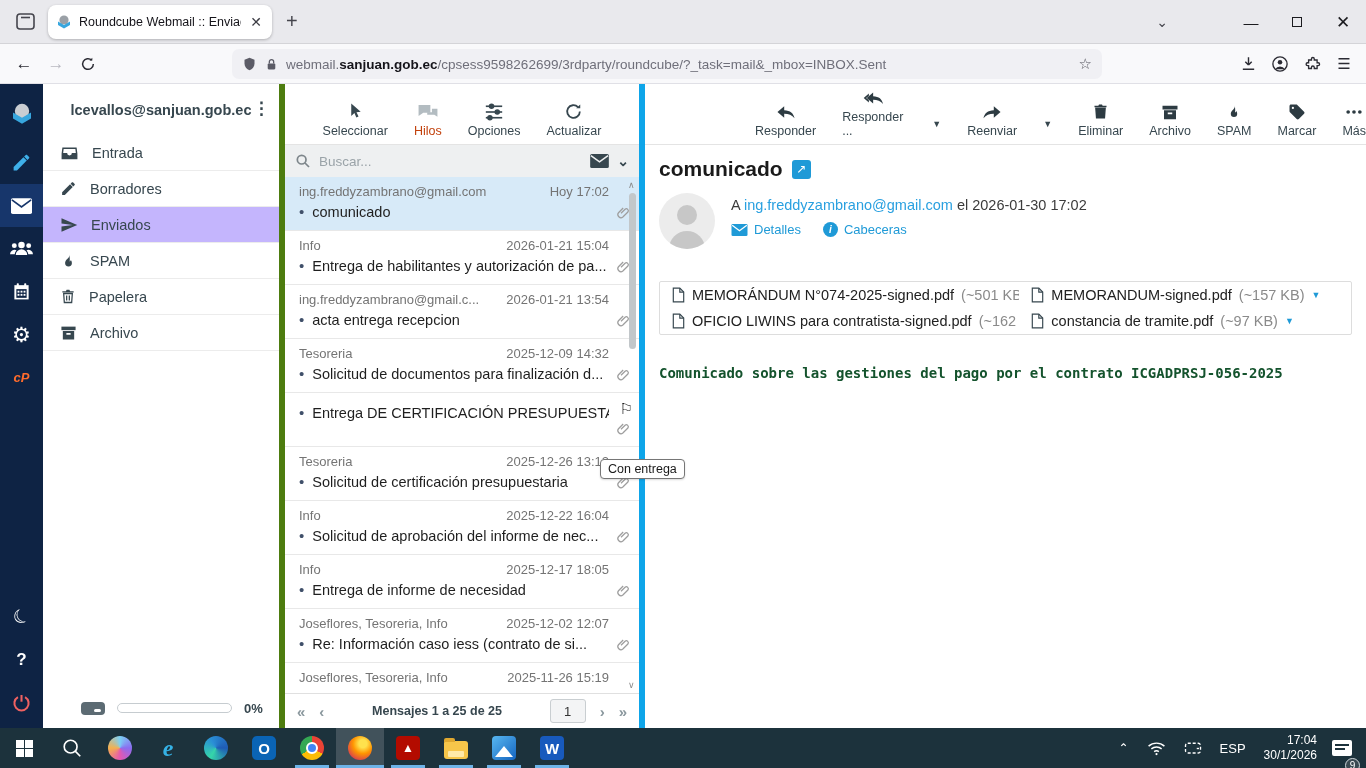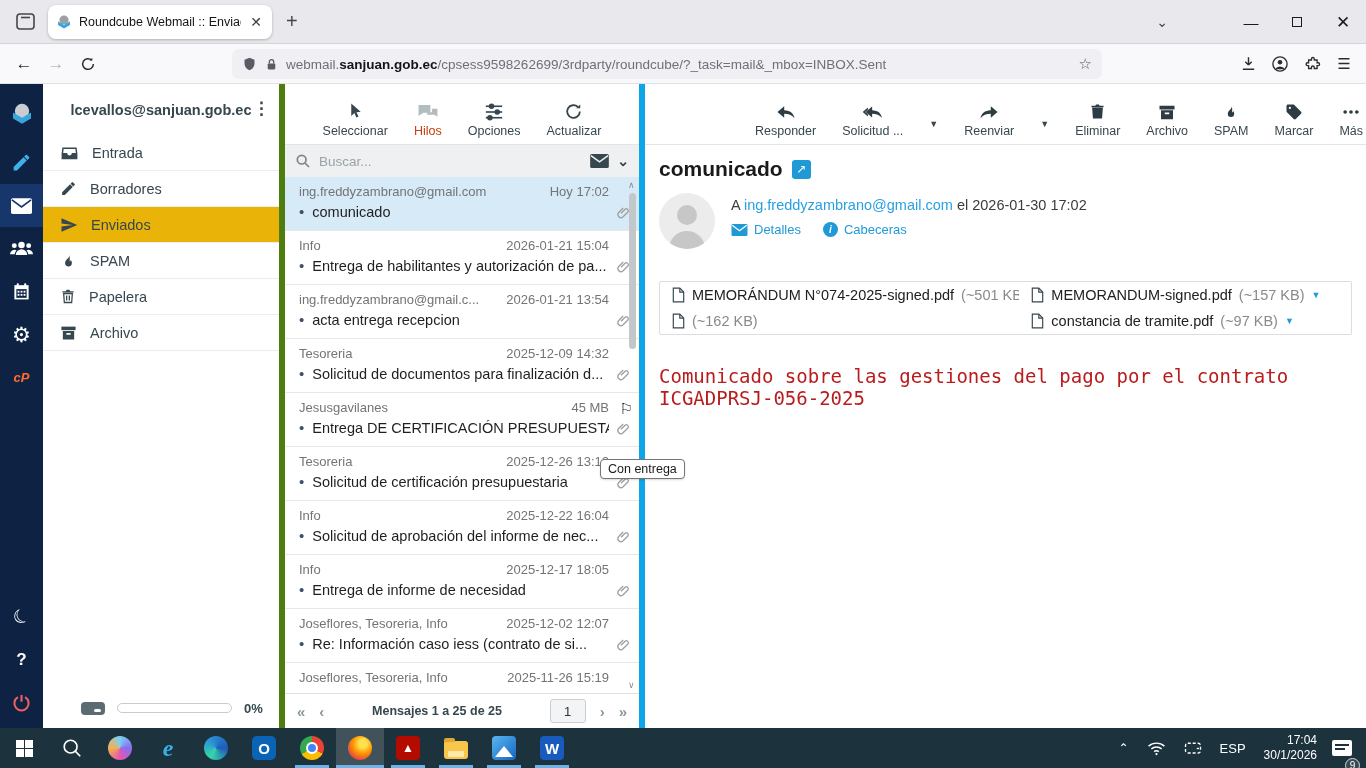--- a/index.html
+++ b/index.html
@@ -39,21 +39,21 @@
   .cp-logo { color:#ff6c2c; font-weight:bold; font-style:italic; font-size:13px; }
   .moon-glyph { font-size:19px; transform:rotate(-28deg); }
   .help-glyph { font-size:17px; font-weight:bold; }
 
   
   .folders { width:242px; background:#fff; border-right:6px solid #4d7c0f; display:flex; flex-direction:column; }
   .acct { height:51px; display:flex; align-items:center; justify-content:center; position:relative; }
   .acct-name { font-size:14.5px; font-weight:bold; color:#37474f; }
   .kebab { position:absolute; right:8px; top:14px; font-size:17px; font-weight:bold; color:#37474f; letter-spacing:1px; }
   .folder { height:36px; display:flex; align-items:center; gap:13px; padding-left:17px; border-bottom:1px solid #ececec; color:#37474f; }
-  .folder.selected { background:#eab308; }
+  .folder.selected { background:#c4b5fd; }
   .folder-label { font-size:14.5px; }
   .quota { margin-top:auto; height:36px; display:flex; align-items:center; gap:12px; padding:0 16px 4px 38px; }
   .disk { width:24px; height:13px; background:#5c6b73; border-radius:4px; position:relative; }
   .disk::after { content:""; position:absolute; right:4px; bottom:3px; width:7px; height:2.5px; background:#fff; border-radius:2px; }
   .qbar { width:115px; height:10px; border:1px solid #c6ccd0; border-radius:6px; background:#fff; }
   .qpct { font-size:13px; color:#37474f; font-weight:bold; }
 
   
   .listpane { width:360px; border-right:6px solid #0ea5e9; display:flex; flex-direction:column; background:#fff; }
   .list-toolbar { height:61px; display:flex; align-items:flex-end; justify-content:center; gap:26px; padding-bottom:6px; border-bottom:1px solid #e4e4e4; }
@@ -95,21 +95,21 @@
   .hdr-meta .to-line { font-size:14.5px; color:#3c3c3c; margin-top:4px; }
   .hdr-meta a.maillink { color:#29a0e0; text-decoration:none; }
   .hdr-links { display:flex; gap:22px; margin-top:9px; }
   .hdr-link { display:flex; align-items:center; gap:6px; color:#1f9ad7; font-size:13px; }
   .infodot { width:15px; height:15px; border-radius:50%; background:#1f9ad7; color:#fff; font-size:10px; font-weight:bold; display:flex; align-items:center; justify-content:center; font-style:italic; }
   .attbox { margin-top:32px; border:1px solid #ddd; border-radius:2px; display:grid; grid-template-columns:52% 48%; }
   .att { display:flex; align-items:center; gap:7px; padding:5px 12px; font-size:14.5px; color:#212121; white-space:nowrap; overflow:hidden; }
   .att .sz { color:#8a8a8a; }
   .att .acaret { color:#1f9ad7; font-size:9px; }
   .att .fico { color:#37474f; flex:none; }
-  .bodytext { margin-top:30px; font-family:"DejaVu Sans Mono",monospace; font-size:19px; color:#b91c1c; }
+  .bodytext { margin-top:30px; font-family:"DejaVu Sans Mono",monospace; font-size:14px; color:#14532d;font-weight:bold; }
 
   .tooltip { position:absolute; left:600px; top:459px; background:#fff; border:1px solid #767676; border-radius:4px; padding:2px 7px; font-size:12.5px; color:#1a1a1a; z-index:30; box-shadow:0 1px 2px rgba(0,0,0,.15); }
 
   
   .taskbar { position:absolute; left:0; bottom:0; width:100%; height:40px; background:#1c323c; display:flex; align-items:center; color:#fff; }
   .task-left { display:flex; height:40px; }
   .ttile { width:48px; height:40px; display:flex; align-items:center; justify-content:center; position:relative; }
   .ttile.active { background:#41525b; }
   .ttile .under { position:absolute; bottom:0; left:7px; right:7px; height:3px; background:#6db3e8; }
   .ttile.active .under { left:0; right:0; }
@@ -457,24 +457,20 @@
             <span class="bullet">•</span>
             <span class="subj">Solicitud de documentos para finalización d...</span>
           </div>
         <span class="clip ico">
             <svg width="15" height="16" viewBox="0 0 24 24" fill="none" stroke="#9e9e9e" stroke-width="2">
               <path d="M8 12.5l6.5-6.5a3.2 3.2 0 0 1 4.5 4.5l-8 8a5 5 0 0 1-7-7l7.5-7.5"></path>
             </svg>
           </span>
       </div>
       <div class="msg">
-        <div class="l1">
-            <span class="sender">Jesusgavilanes</span>
-            <span class="date">45 MB</span>
-          </div>
         <div class="l2">
             <span class="bullet">•</span>
             <span class="subj">Entrega DE CERTIFICACIÓN PRESUPUESTA...</span>
           </div>
         <span class="flagico" style="font-size:15px;">⚐</span>
         <span class="clip ico">
             <svg width="15" height="16" viewBox="0 0 24 24" fill="none" stroke="#9e9e9e" stroke-width="2">
               <path d="M8 12.5l6.5-6.5a3.2 3.2 0 0 1 4.5 4.5l-8 8a5 5 0 0 1-7-7l7.5-7.5"></path>
             </svg>
           </span>
@@ -576,21 +572,21 @@
           </span>
         <span class="lbl">Responder</span>
       </div>
       <div class="tbtn">
         <span class="ico">
             <svg width="24" height="18" viewBox="0 0 28 20" fill="#2d3b42">
               <path d="M13 8V3.5L5.5 10 13 16.5V12c5 0 8.6 1.5 11.5 5-1.2-5.8-4.6-8.6-11.5-9z"></path>
               <path d="M8 4.8L2 10l6 5.2v-3L4.8 10 8 7.8z"></path>
             </svg>
           </span>
-        <span class="lbl">Solicitud ...</span>
+        <span class="lbl">Responder ...</span>
       </div>
       <span class="caret-slot">▼</span>
       <div class="tbtn">
         <span class="ico">
             <svg width="22" height="18" viewBox="0 0 24 20" fill="#2d3b42">
               <path d="M14 8V3.5L21.5 10 14 16.5V12c-5 0-8.6 1.5-11.5 5C3.7 11.2 7.1 8.4 14 8z"></path>
             </svg>
           </span>
         <span class="lbl">Reenviar</span>
       </div>
@@ -700,20 +696,21 @@
           <span class="sz">(~157 KB)</span>
           <span class="acaret">▼</span>
         </div>
         <div class="att">
           <span class="fico ico">
               <svg width="13" height="16" viewBox="0 0 20 24" fill="none" stroke="#37474f" stroke-width="1.8">
                 <path d="M2 1.5h10l6 6v15H2z"></path>
                 <path d="M12 1.5v6h6"></path>
               </svg>
             </span>
+          <span>OFICIO LIWINS para contratista-signed.pdf</span>
           <span class="sz">(~162 KB)</span>
 
         </div>
         <div class="att">
           <span class="fico ico">
               <svg width="13" height="16" viewBox="0 0 20 24" fill="none" stroke="#37474f" stroke-width="1.8">
                 <path d="M2 1.5h10l6 6v15H2z"></path>
                 <path d="M12 1.5v6h6"></path>
               </svg>
             </span>

